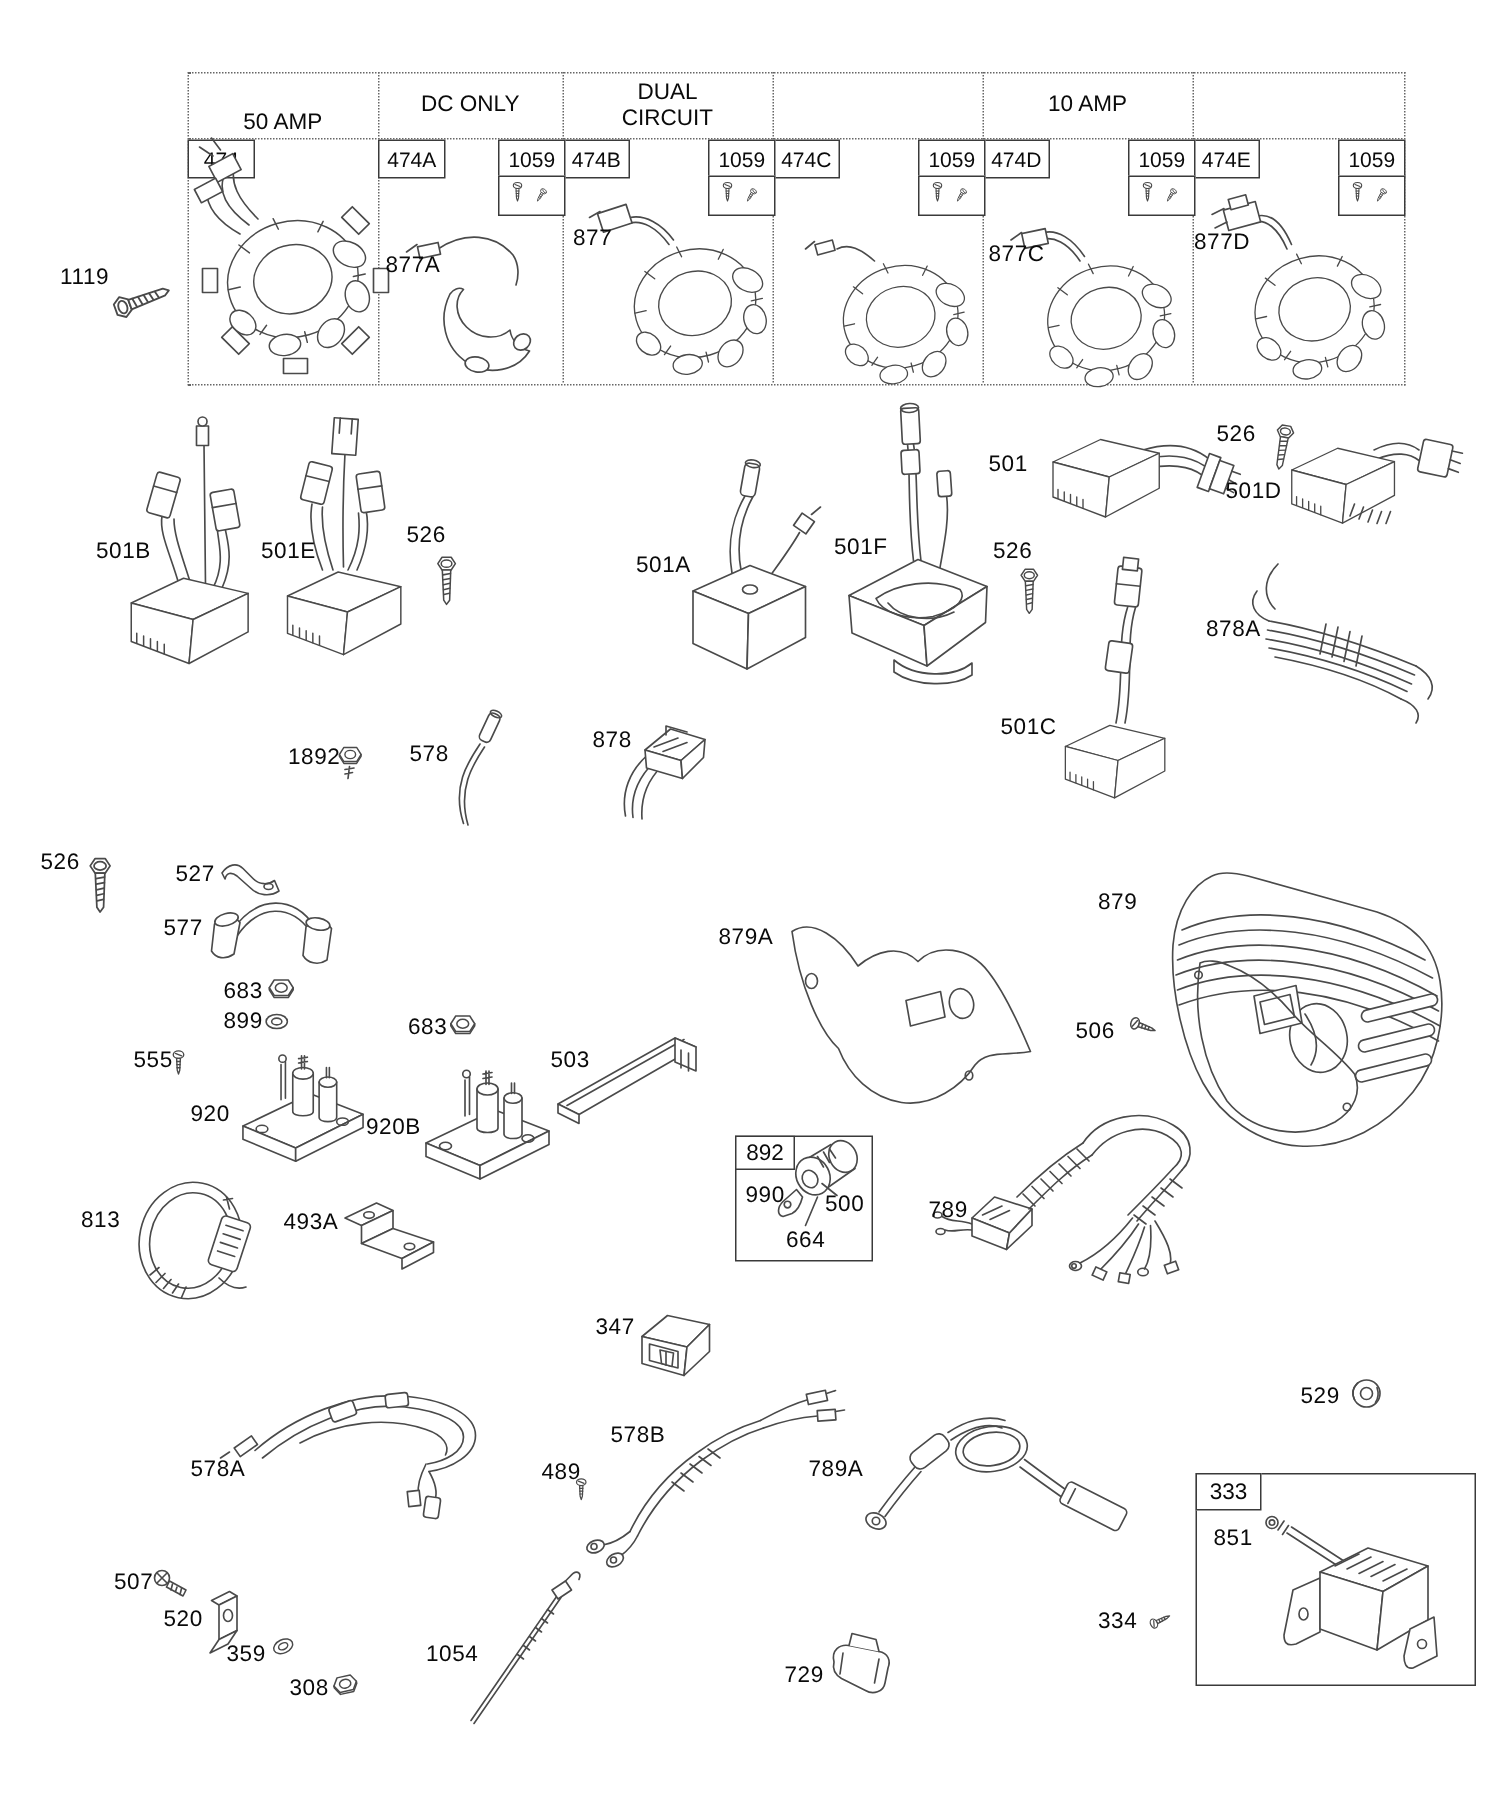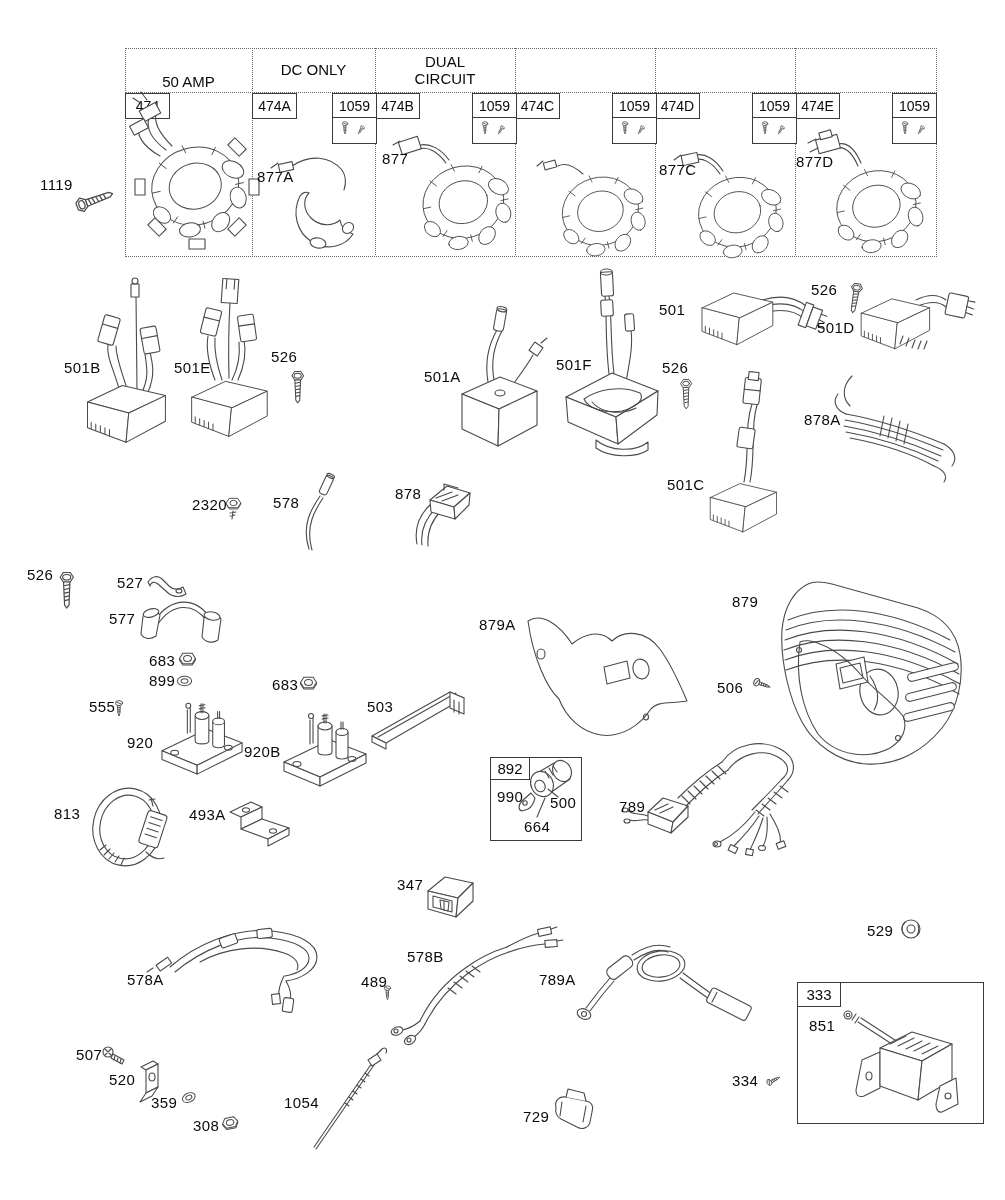--- a/index.html
+++ b/index.html
@@ -29,20 +29,21 @@
   <div class="vl" style="left:252px;top:48px;height:207px"></div>
   <div class="vl" style="left:375px;top:48px;height:207px"></div>
   <div class="vl" style="left:515px;top:48px;height:207px"></div>
   <div class="vl" style="left:655px;top:48px;height:207px"></div>
   <div class="vl" style="left:795px;top:48px;height:207px"></div>
 
   <div class="th" style="left:125px;top:60px;width:127px;height:44px"><span>50 AMP</span></div>
   <div class="th" style="left:375px;top:48px;width:140px;height:44px"><span>DUAL
 CIRCUIT</span></div>
   <div class="th" style="left:252px;top:48px;width:123px;height:44px"><span>DC ONLY</span></div>
+  <div class="th" style="left:655px;top:48px;width:140px;height:44px"><span>10 AMP</span></div>
 
   <div class="pbox" style="left:125px;top:93px;width:43px;height:24px">474</div>
   <div class="pbox" style="left:252px;top:93px;width:43px;height:24px">474A</div>
   <div class="pbox" style="left:375px;top:93px;width:43px;height:24px">474B</div>
   <div class="pbox" style="left:515px;top:93px;width:43px;height:24px">474C</div>
   <div class="pbox" style="left:655px;top:93px;width:43px;height:24px">474D</div>
   <div class="pbox" style="left:795px;top:93px;width:43px;height:24px">474E</div>
 
   <div class="pbox" style="left:332px;top:93px;width:43px;height:24px">1059</div>
   <div class="pbox" style="left:472px;top:93px;width:43px;height:24px">1059</div>
@@ -579,21 +580,21 @@
   <div class="co" style="left:174px;top:360px">501E</div>
   <div class="co" style="left:271px;top:349px">526</div>
   <div class="co" style="left:424px;top:369px">501A</div>
   <div class="co" style="left:556px;top:357px">501F</div>
   <div class="co" style="left:659px;top:302px">501</div>
   <div class="co" style="left:811px;top:282px">526</div>
   <div class="co" style="left:817px;top:320px">501D</div>
   <div class="co" style="left:804px;top:412px">878A</div>
   <div class="co" style="left:662px;top:360px">526</div>
   <div class="co" style="left:667px;top:477px">501C</div>
-  <div class="co" style="left:192px;top:497px">2320</div>
+  <div class="co" style="left:192px;top:497px">1892</div>
   <div class="co" style="left:273px;top:495px">578</div>
   <div class="co" style="left:395px;top:486px">878</div>
   <div class="co" style="left:27px;top:567px">526</div>
   <div class="co" style="left:117px;top:575px">527</div>
   <div class="co" style="left:109px;top:611px">577</div>
   <div class="co" style="left:149px;top:653px">683</div>
   <div class="co" style="left:149px;top:673px">899</div>
   <div class="co" style="left:272px;top:677px">683</div>
   <div class="co" style="left:89px;top:699px">555</div>
   <div class="co" style="left:127px;top:735px">920</div>

